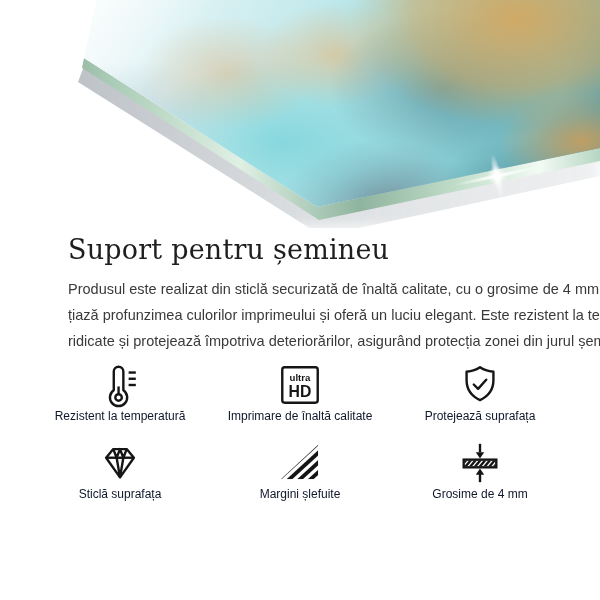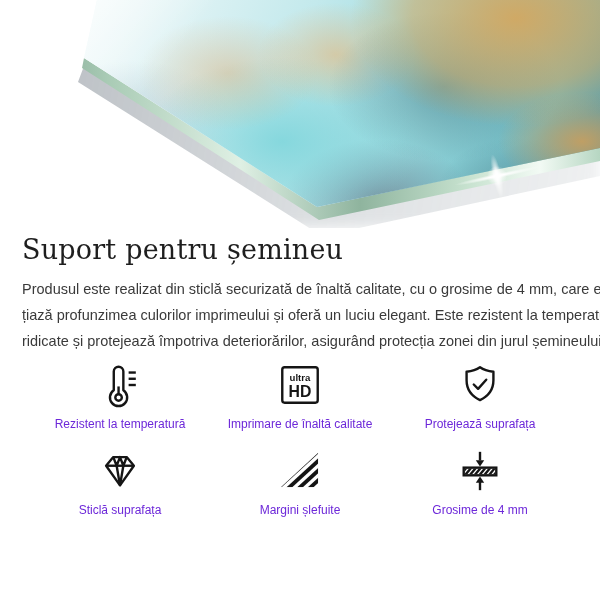--- a/index.html
+++ b/index.html
@@ -28,31 +28,31 @@
       radial-gradient(ellipse 110px 70px at 86% 82%,rgba(95,150,160,.7) 0%,rgba(95,150,160,0) 70%),
       radial-gradient(ellipse 160px 100px at 22% 55%,rgba(185,203,212,.7) 0%,rgba(185,203,212,0) 65%),
       linear-gradient(115deg,#fdfefe 0%,#e8f6f7 20%,#c3e9ec 45%,#9adbe0 65%,#6fb9c2 85%,#4d8894 100%);}
   .sparkle{position:absolute;left:432px;top:140px;width:130px;height:72px;transform:rotate(-12deg);
     background:
       radial-gradient(ellipse 48% 5% at 50% 50%,rgba(255,255,255,1) 10%,rgba(255,255,255,0) 70%),
       radial-gradient(ellipse 5% 44% at 50% 50%,rgba(255,255,255,.95) 10%,rgba(255,255,255,0) 70%),
       radial-gradient(circle 10px at 50% 50%,#fff 20%,rgba(255,255,255,0) 100%);}
 
   
-  .content{padding:0 22px;}
+  .content{padding:0 40px;margin-left:28px;}
   .title{margin:4px 0 0;font-family:"DejaVu Serif","Liberation Serif",serif;font-weight:400;
     font-size:27px;line-height:35px;color:#1e1e1e;letter-spacing:.2px;}
   .desc{margin-top:9px;}
   .desc-line{font-size:14.5px;line-height:26px;color:#3a3a3a;white-space:nowrap;}
 
   
   .features{margin-top:5px;padding:0 30px;display:grid;grid-template-columns:1fr 1fr 1fr;row-gap:14px;}
   .feature{display:flex;flex-direction:column;align-items:center;}
   .icon-box{height:50px;display:flex;align-items:flex-end;justify-content:center;}
-  .feature-label{margin-top:8px;font-size:12px;color:#6d28d9;white-space:nowrap;}
+  .feature-label{font-size:12px;color:#0f172a;white-space:nowrap;}
   .ico{stroke:#151515;fill:none;stroke-width:2.5;}
   svg text{stroke:none;fill:#151515;font-family:"Liberation Sans",sans-serif;font-weight:bold;}
 </style>
 </head>
 <body>
 
 <div class="hero">
   <div class="glass-shadow"></div>
   <div class="glass-edge"></div>
   <div class="glass-art"></div>

